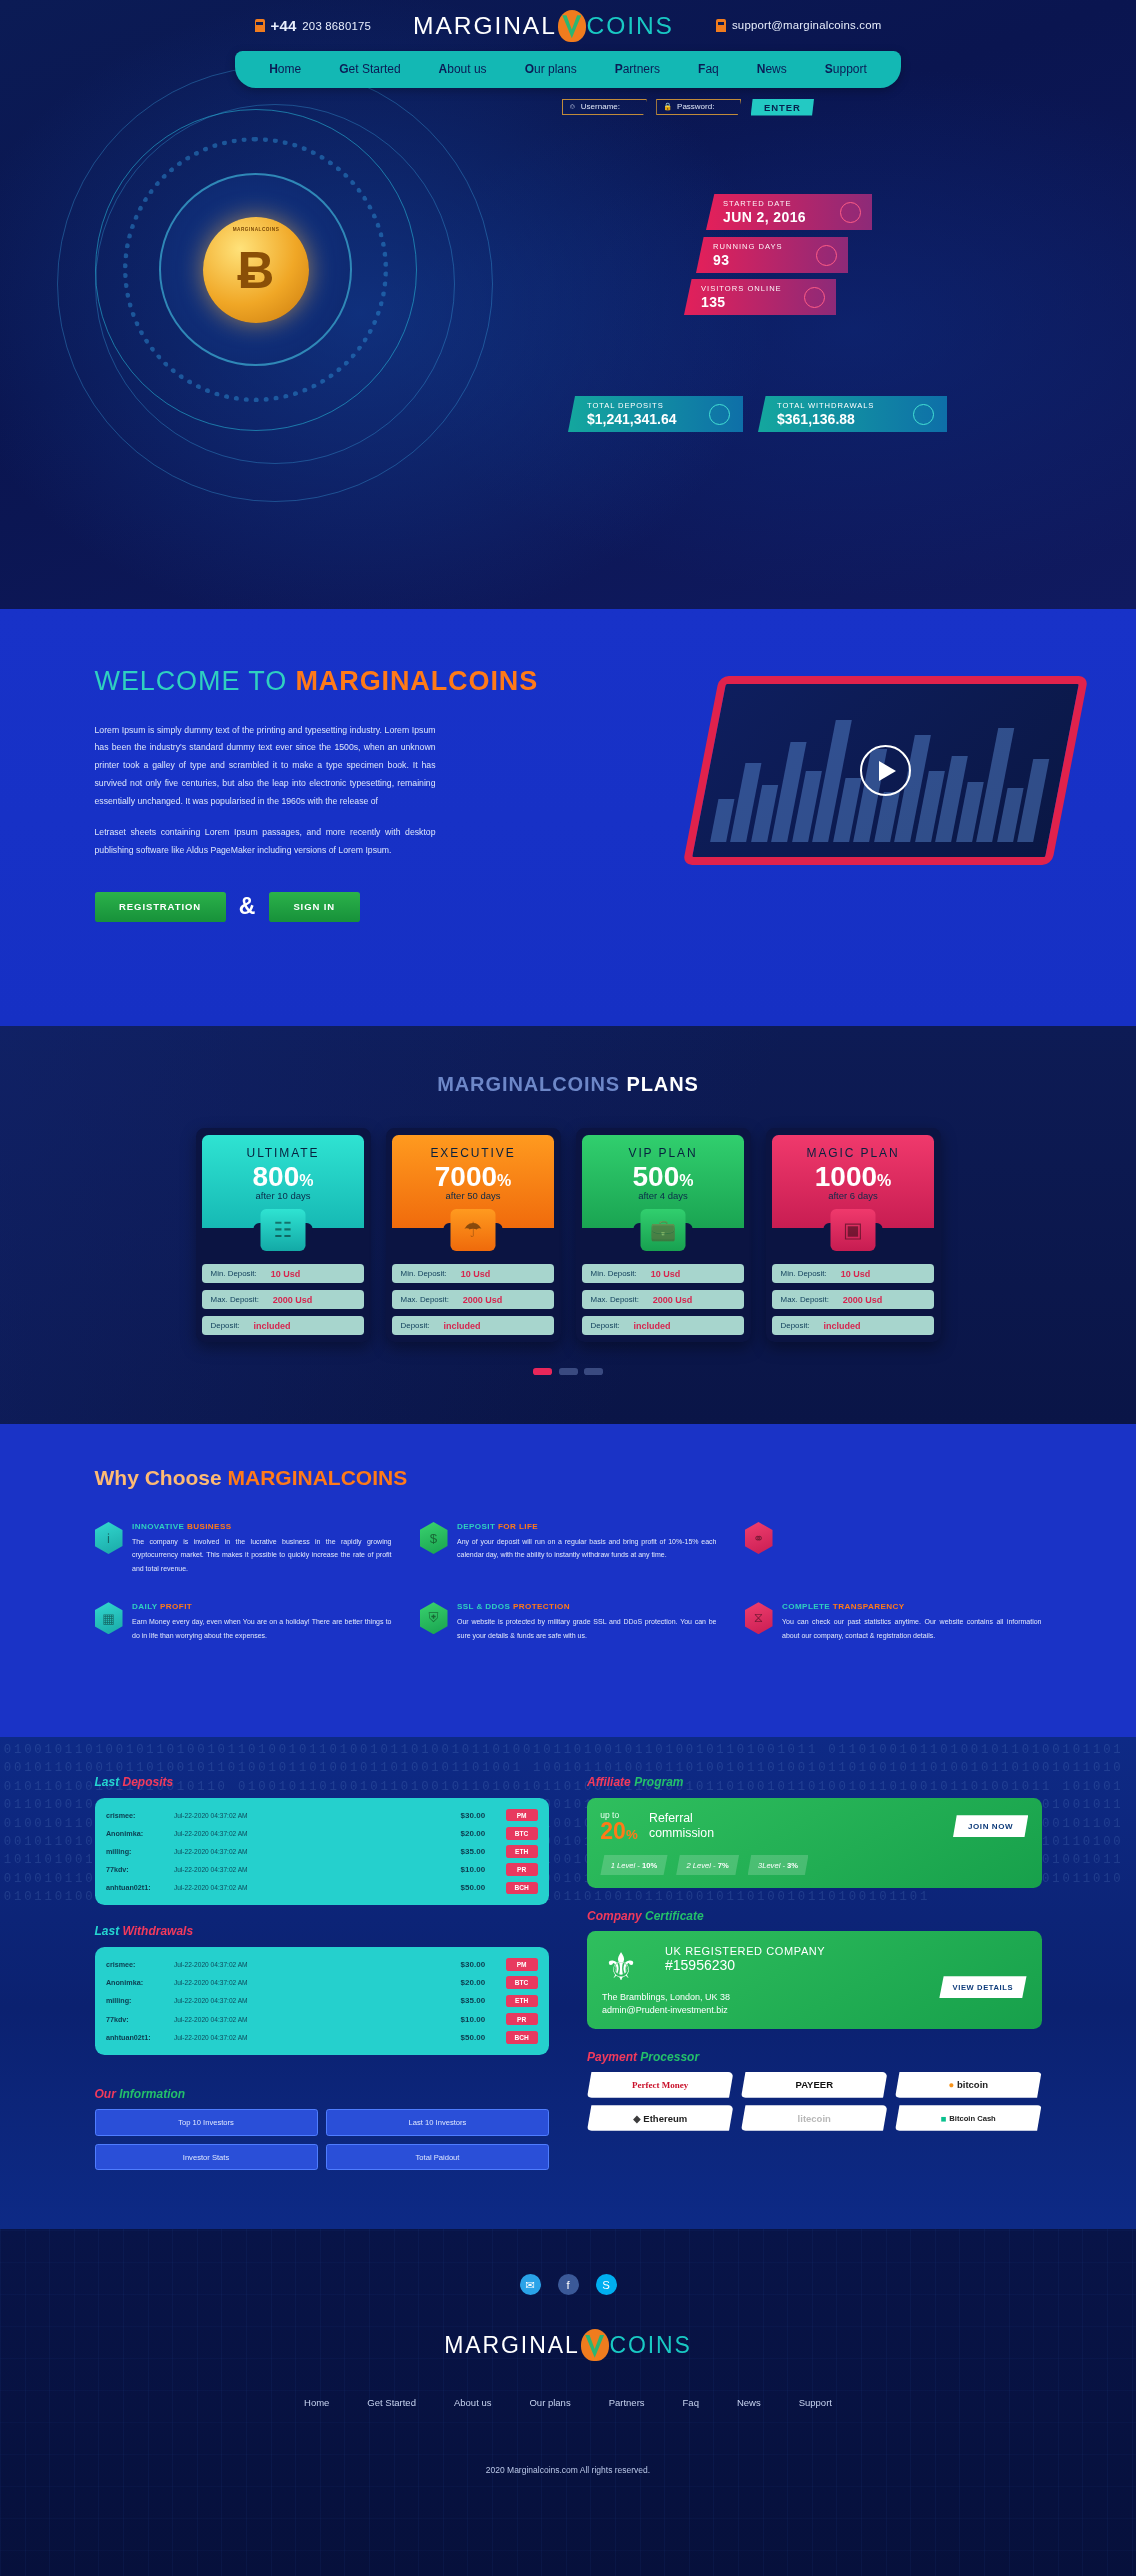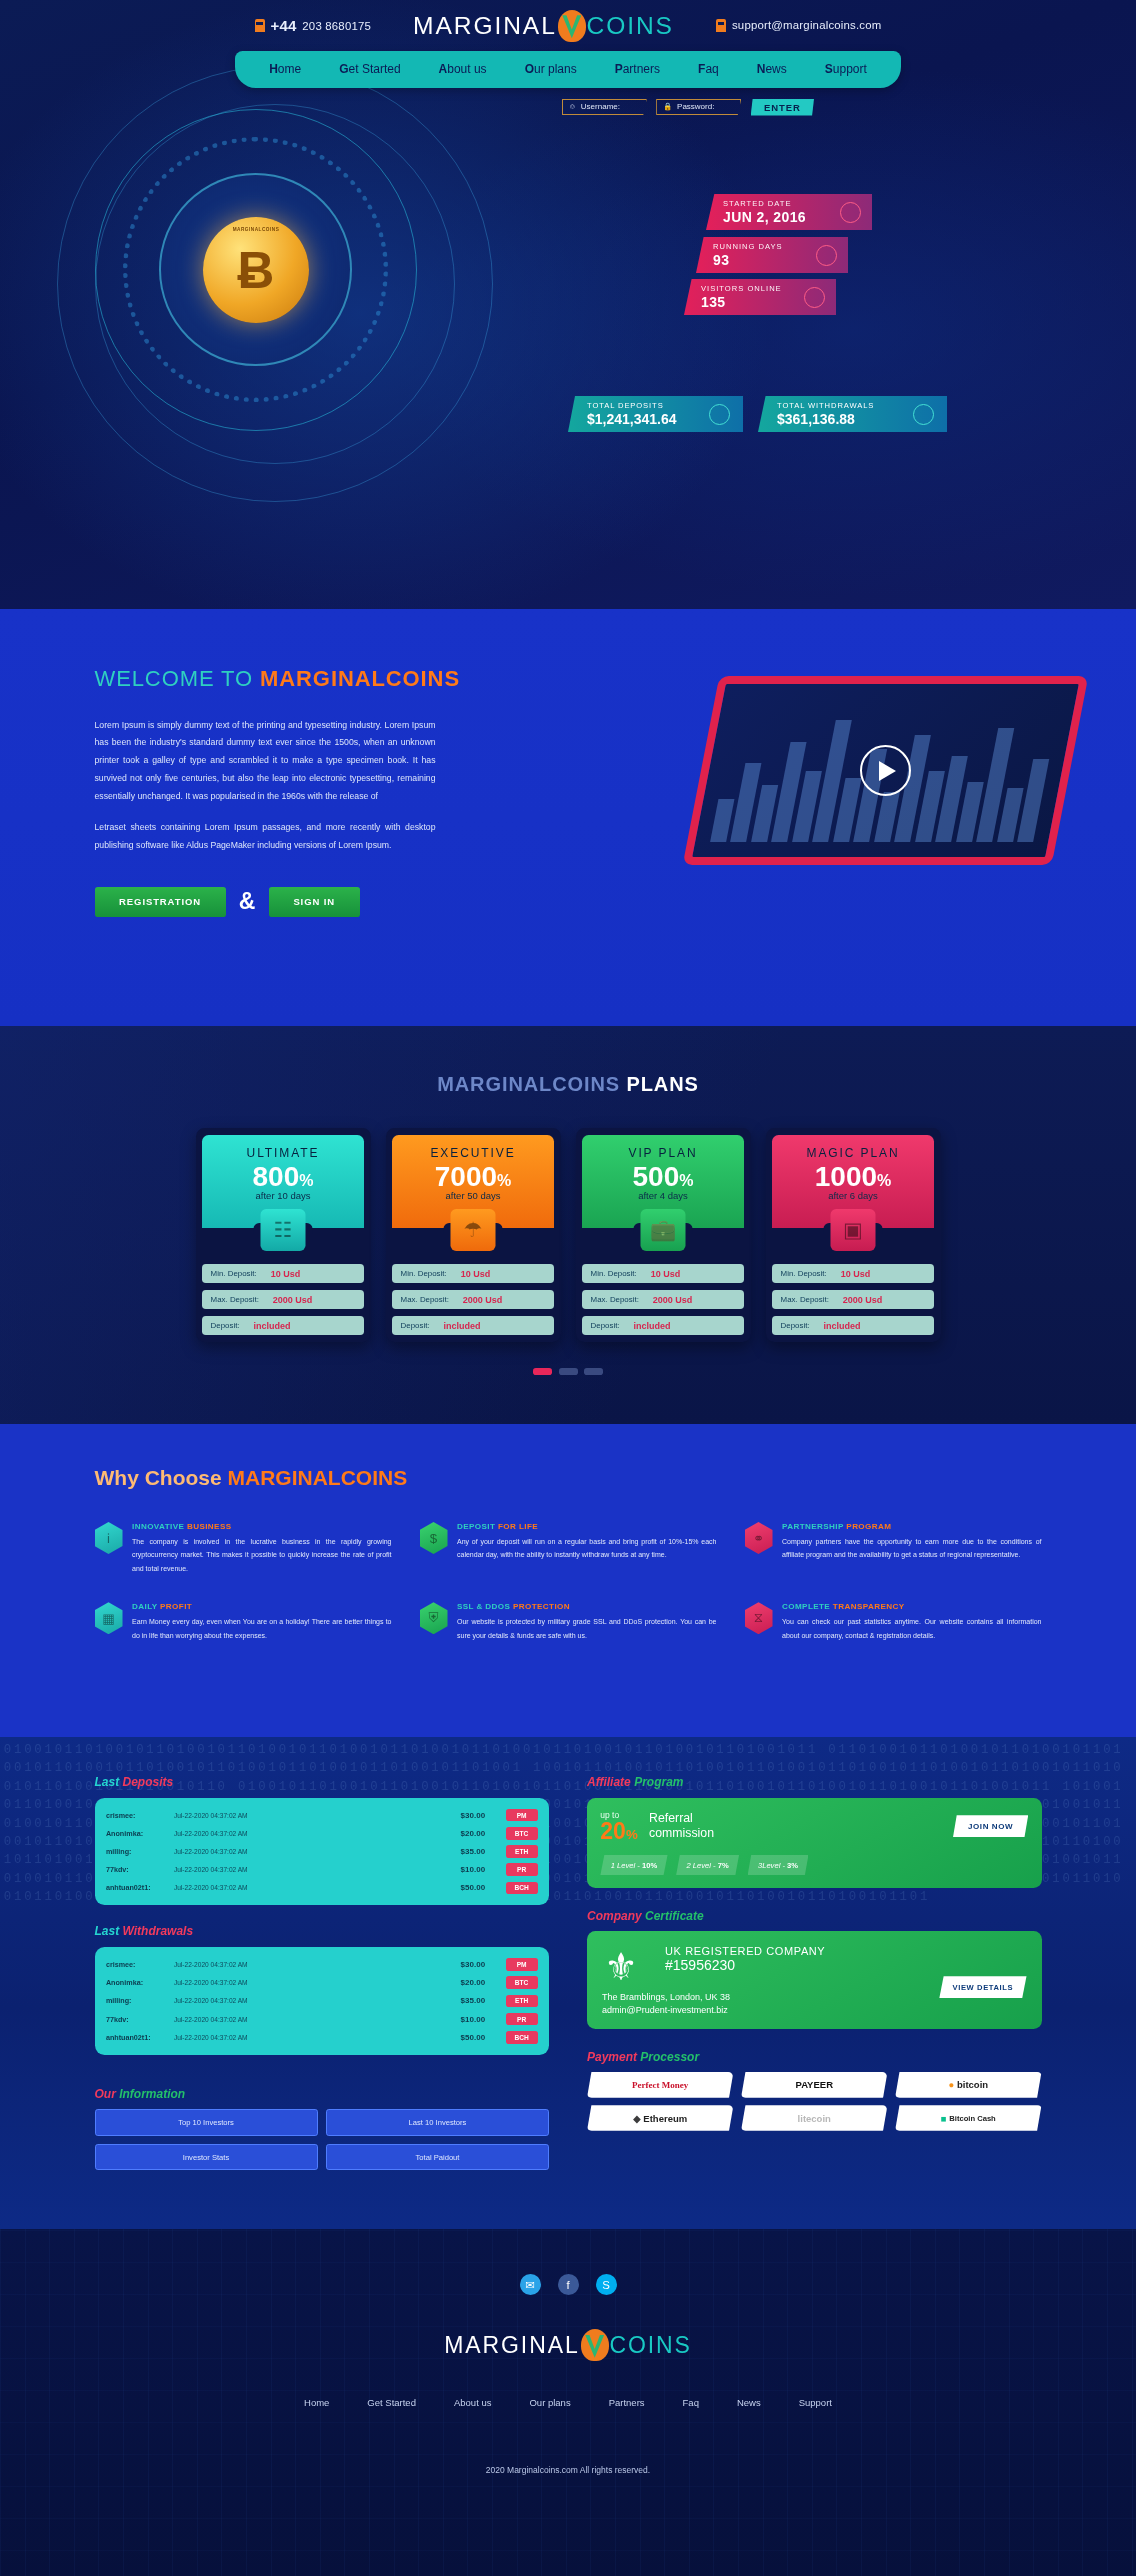--- a/index.html
+++ b/index.html
@@ -86,21 +86,21 @@
   }
   .totcard .lbl { font-size:7.6px; letter-spacing:0.9px; text-transform:uppercase; }
   .totcard .val { font-size:14px; font-weight:700; margin-top:0.9px; }
   .totcard .rico { position:absolute; right:13.3px; top:7.6px; width:21px; height:21px; border:1.9px solid #45e0d4; border-radius:50%; }
   #tc0 { left:568px; top:396px; width:175px; }
   #tc1 { left:758px; top:396px; width:189px; }
 
   
   .welcome { height:417px; background:linear-gradient(180deg,#1832c8,#1630c4); position:relative; padding:57px 0 0 0; }
   .wrap { width:947px; margin:0 auto; position:relative; }
-  .wtitle { font-size:22px; letter-spacing:0.9px; }
+  .wtitle { font-size:27px; letter-spacing:0.9px; }
   .wtitle .t1 { color:#2fd0c0; font-weight:400; }
   .wtitle .t2 { color:#ff7a18; font-weight:700; }
   .wbody { width:341px; margin-top:24.6px; font-size:8.7px; line-height:2.05; color:#dde6fb; text-align:justify; }
   .wbody p + p { margin-top:13.3px; }
   .wbtns { display:flex; align-items:center; gap:13.3px; margin-top:32px; }
   .btn-green { background:linear-gradient(180deg,#2bb24a,#17913a); color:#fff; font-size:9.5px; font-weight:700;
     letter-spacing:0.9px; padding:9.5px 24.6px; border:none; border-radius:2.8px; cursor:pointer; }
   .amp { font-size:23px; font-weight:700; color:#fff; }
   .video {
     position:absolute; right:-28px; top:9.5px; width:369px; height:189px;
@@ -490,24 +490,20 @@
           <div>
               <h4><span class="g">DEPOSIT </span><span class="o">FOR LIFE</span></h4>
           <p>Any of your deposit will run on a regular basis and bring profit of 10%-15% each calendar day, with the ability to instantly withdraw funds at any time.</p>
             </div>
         </div>
 
         <div class="feat">
           <div class="hexwrap">
               <div class="hex" style="background:linear-gradient(160deg,#f0406f,#c91c52)">⚭</div>
             </div>
-          <div>
-              <h4><span class="g">PARTNERSHIP </span><span class="o">PROGRAM</span></h4>
-          <p>Company partners have the opportunity to earn more due to the conditions of affiliate program and the availability to get a status of regional representative.</p>
-            </div>
         </div>
 
         <div class="feat">
           <div class="hexwrap">
               <div class="hex" style="background:linear-gradient(160deg,#33d9d0,#19a8a6)">▦</div>
             </div>
           <div>
               <h4><span class="g">DAILY </span><span class="o">PROFIT</span></h4>
           <p>Earn Money every day, even when You are on a holiday! There are better things to do in life than worrying about the expenses.</p>
             </div>

